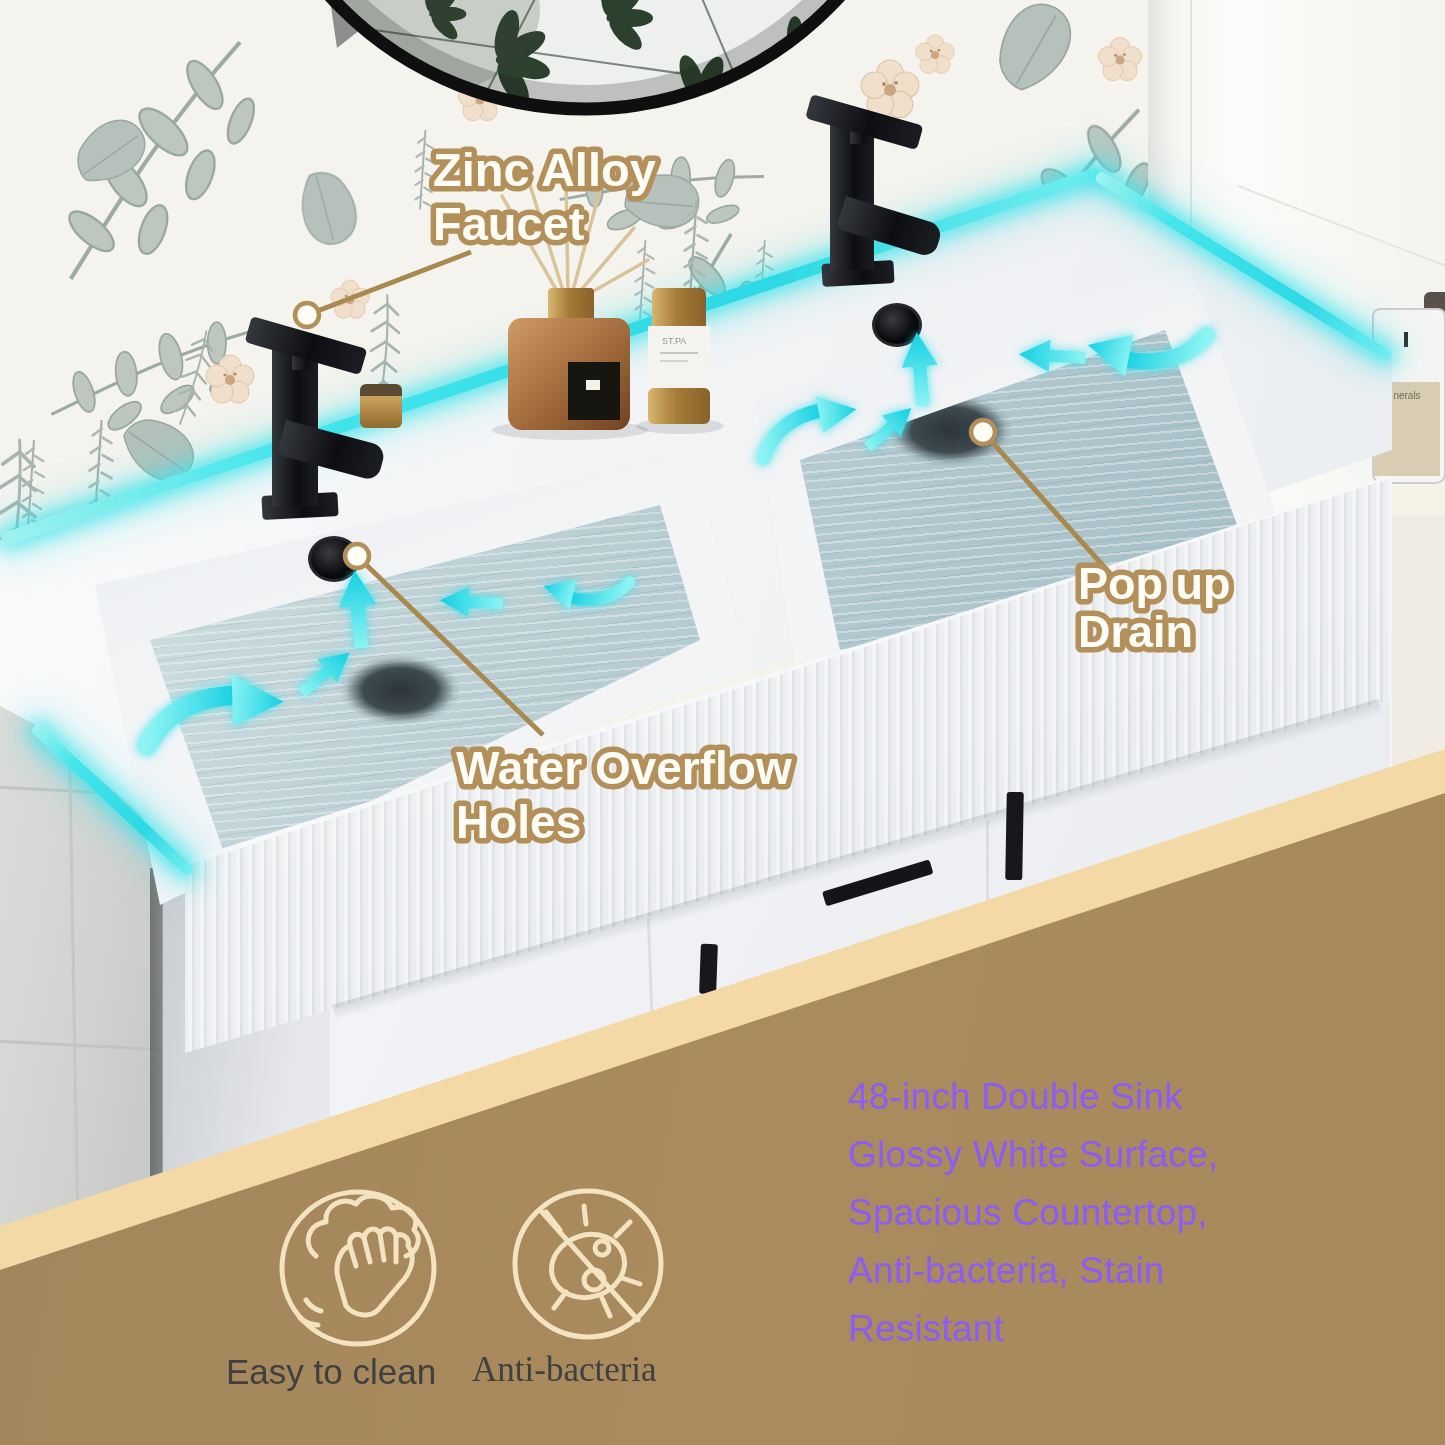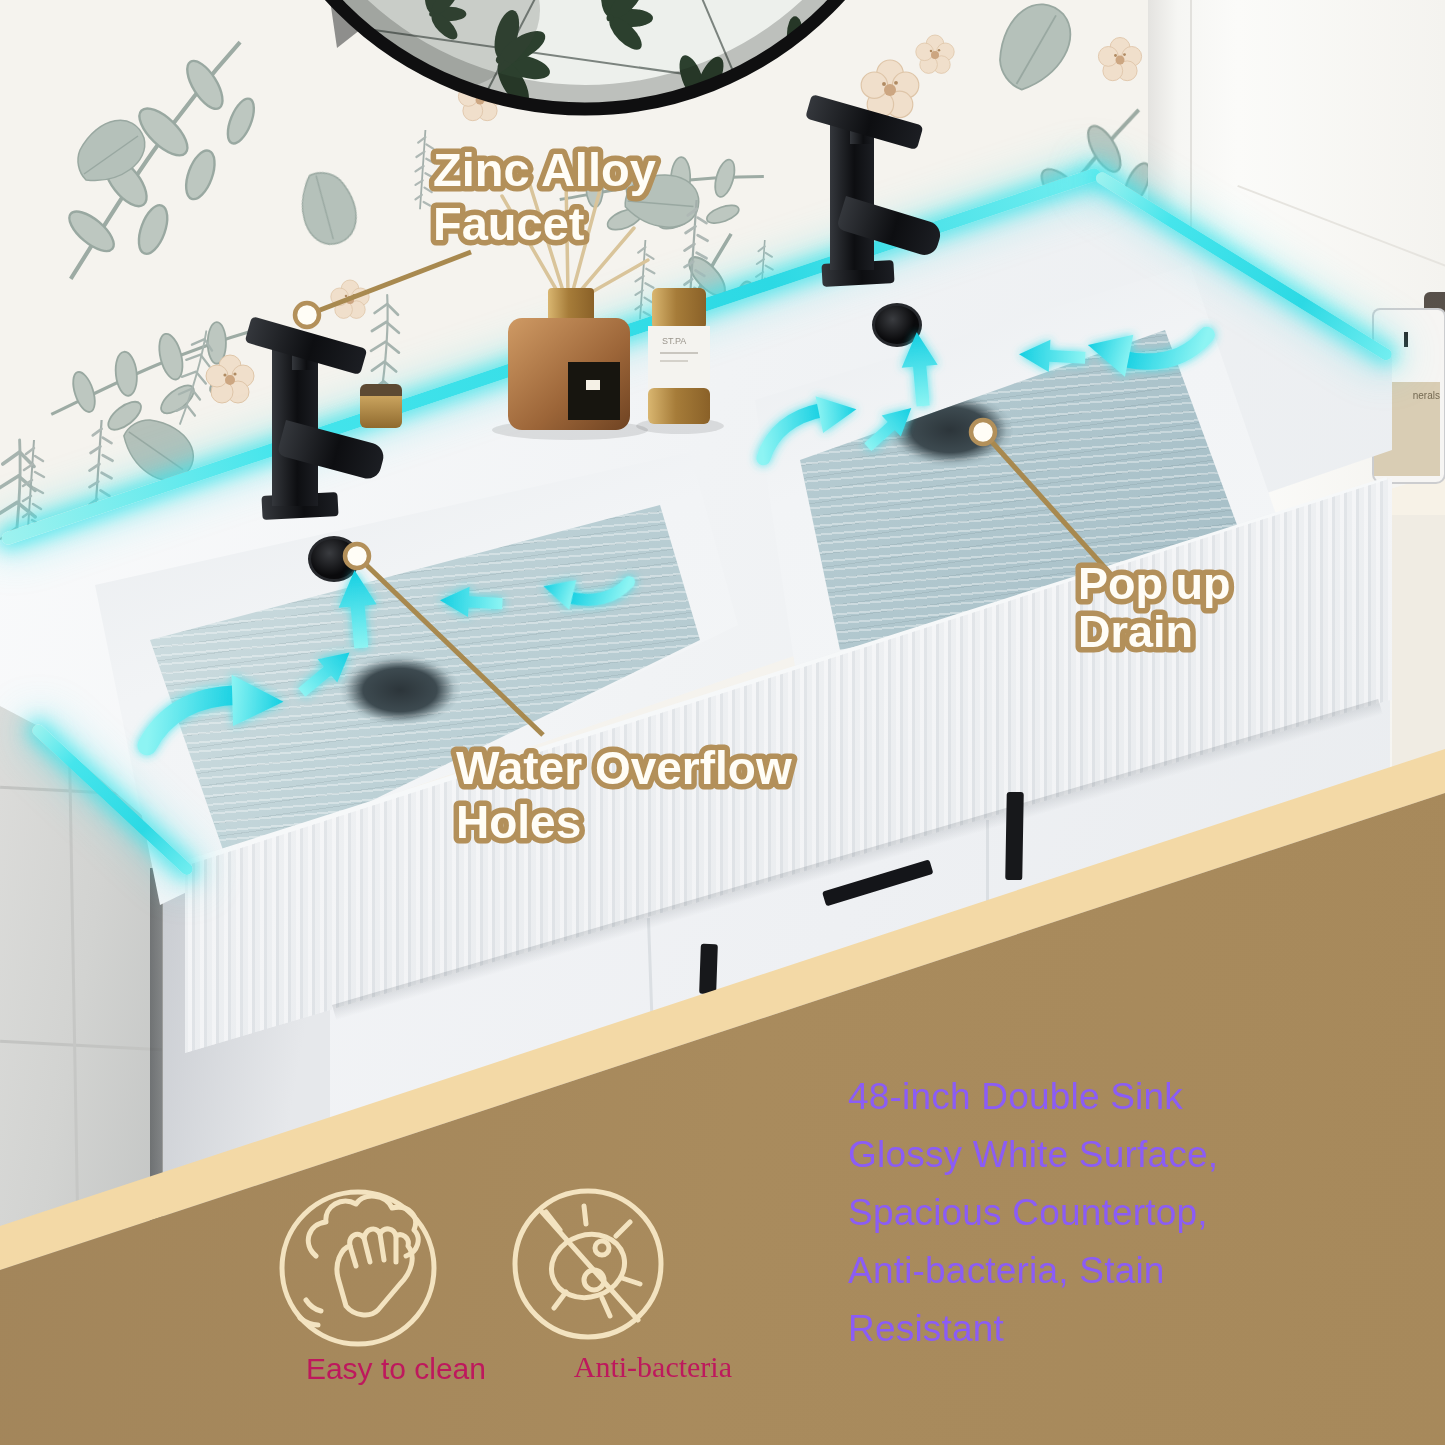--- a/index.html
+++ b/index.html
@@ -28,21 +28,21 @@
   .doors{clip-path:polygon(330px 1010px,1390px 700px,1390px 1445px,330px 1445px);
     background:linear-gradient(115deg,#f6f7f9 0%,#eef0f3 60%,#e8ebee 100%);}
   .glow{border-radius:7px;
     background:linear-gradient(90deg,#9ef2ef,#45e5ec 25%,#2cd9e4 70%,#73eef0);
     box-shadow:0 0 18px 5px rgba(56,227,234,.75),0 0 40px 10px rgba(56,227,234,.35);}
   
   .band-cream{clip-path:polygon(0px 1226px,1445px 749px,1445px 793px,0px 1270px);background:#f3d9a6;}
   .band-brown{clip-path:polygon(0px 1270px,1445px 793px,1445px 1445px,0px 1445px);
     background:linear-gradient(100deg,#a1845a 0%,#a98b5d 55%,#a7895b 100%);}
   .desc-line{font-size:37px;line-height:58px;color:#8b5cf6;letter-spacing:.2px;white-space:nowrap;}
-  .caption{font-size:30px;color:#be185d;text-align:right;white-space:nowrap;}
+  .caption{font-size:35px;color:#404040;text-align:left;white-space:nowrap;}
   
   .blk{background:linear-gradient(90deg,#34373c 0%,#0d0e11 55%,#1c1e23 100%);}
   .seam{background:#dbdfe3;width:3px;}
   .label-text{font-weight:bold;}
 </style>
 </head>
 <body>
 
 <div id="stage">
 
@@ -158,21 +158,21 @@
 
   <div class="abs" style="left:1330px;top:465px;width:115px;height:90px;background:#f7f2e7;
        clip-path:polygon(0px 43px,115px 7px,115px 60px,12px 85px);"></div>
   <div class="abs" style="left:1392px;top:515px;width:53px;height:280px;background:#f0ece3;"></div>
   <div class="abs" style="left:1424px;top:292px;width:32px;height:150px;border-radius:6px;
        background:linear-gradient(180deg,#57504a 0%,#5d5347 40%,#6e563c 100%);"></div>
   <div class="abs" style="left:1372px;top:308px;width:70px;height:172px;border-radius:8px 8px 10px 10px;
        background:#f6f5f3;border:2px solid rgba(170,172,176,.55);">
     <div class="abs" style="left:16px;top:22px;width:4px;height:15px;background:#2a2a2a;margin-left:14px;"></div>
     <div class="abs" style="left:0;top:72px;width:66px;height:86px;background:#d9cdb4;
-         font-size:10px;color:#756a52;padding-top:8px;text-align:right;">nerals</div>
+         font-size:10px;color:#756a52;padding-top:8px;text-align:center;">nerals</div>
   </div>
 
   <div class="abs" style="left:0;top:552px;width:162px;height:720px;
        background:linear-gradient(100deg,#dededc 0%,#d2d3d1 55%,#c3c5c4 100%);"></div>
   <div class="abs" style="left:0;top:556px;width:162px;height:3px;background:#cfcfcd;transform:rotate(2deg);"></div>
   <div class="abs" style="left:0;top:790px;width:162px;height:3px;background:#c3c4c2;transform:rotate(3deg);"></div>
   <div class="abs" style="left:0;top:1044px;width:162px;height:3px;background:#c3c4c2;transform:rotate(3deg);"></div>
   <div class="abs" style="left:72px;top:700px;width:3px;height:560px;background:#c6c7c5;transform:rotate(-1deg);"></div>
 
   <div class="abs" style="left:150px;top:868px;width:56px;height:410px;

